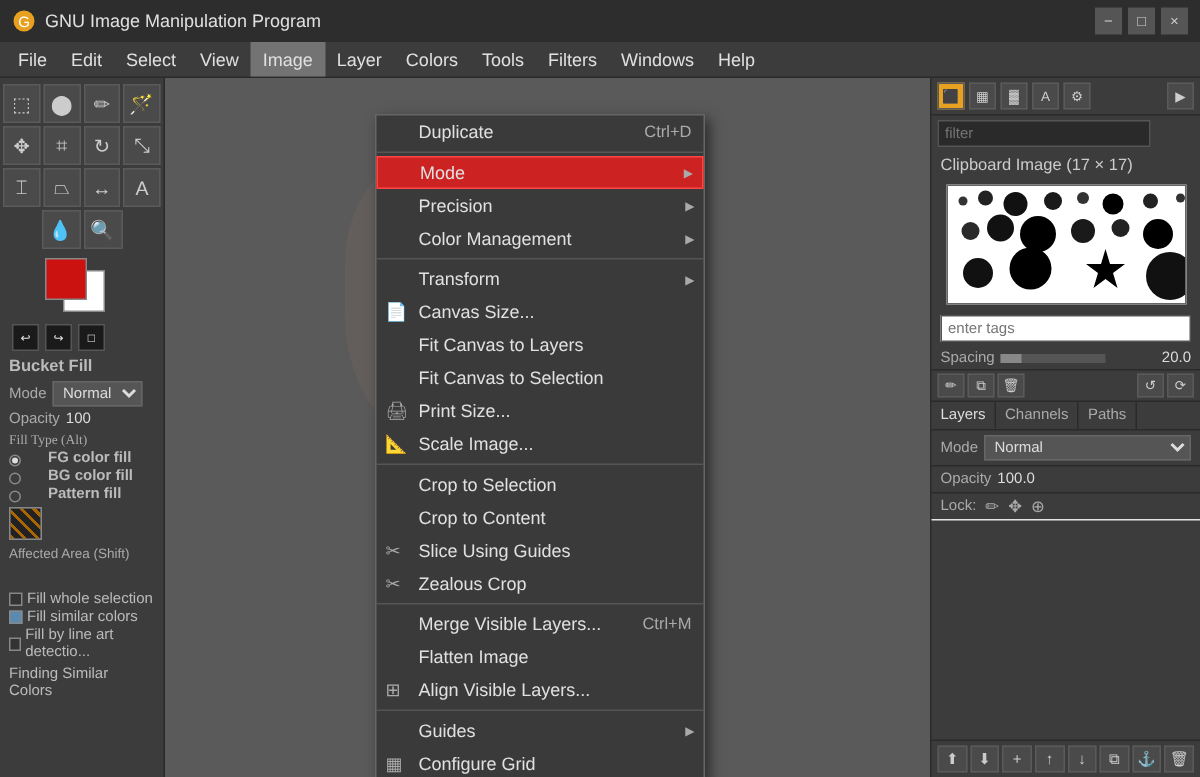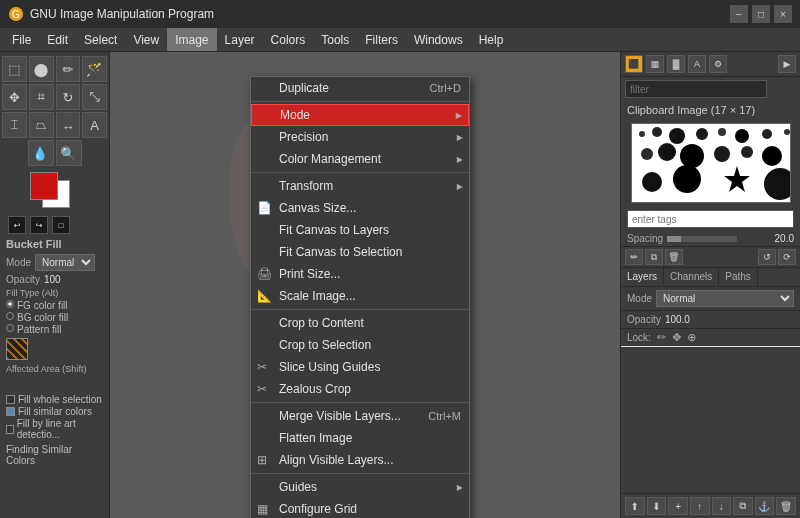--- a/index.html
+++ b/index.html
@@ -153,24 +153,25 @@
       padding: 1px 2px;
       width: 60px;
     }
     .option-value {
       font-size: 10px;
       color: #ddd;
     }
     .fill-type-list { margin-top: 2px; }
     .fill-type-item {
       display: flex;
-      align-items: flex-start;
-      gap: 3px;
+      align-items: flex-end;
+      gap: 18px;
       font-size: 10px;
       margin-bottom: 1px;
+      font-weight: bold;
     }
     .radio-dot {
       width: 8px;
       height: 8px;
       border: 1px solid #888;
       border-radius: 50%;
       display: flex;
       align-items: center;
       justify-content: center;
     }
@@ -540,21 +541,21 @@
       <div class="option-row">
         <span class="option-label">Mode</span>
         <select class="option-select">
           <option>Normal</option>
         </select>
       </div>
       <div class="option-row">
         <span class="option-label">Opacity</span>
         <span class="option-value">100</span>
       </div>
-      <div style="font-size:9px;color:#aaa;margin-bottom:2px;">Fill Type (Alt)</div>
+      <div style="font-size:9px;color:#aaa;margin-bottom:2px;font-family:Liberation Serif, serif;">Fill Type (Alt)</div>
       <div class="fill-type-list">
         <div class="fill-type-item">
           <div class="radio-dot checked"></div>
           <span>FG color fill</span>
         </div>
         <div class="fill-type-item">
           <div class="radio-dot"></div>
           <span>BG color fill</span>
         </div>
         <div class="fill-type-item">
@@ -633,25 +634,25 @@
       </div>
 
       <div class="menu-item">
         <span class="menu-item-icon">📐</span>
         <span>Scale Image...</span>
       </div>
 
       <div class="menu-separator"></div>
 
       <div class="menu-item">
+        <span>Crop to Selection</span>
+      </div>
+
+      <div class="menu-item">
         <span>Crop to Content</span>
-      </div>
-
-      <div class="menu-item">
-        <span>Crop to Selection</span>
       </div>
 
       <div class="menu-item">
         <span class="menu-item-icon">✂</span>
         <span>Slice Using Guides</span>
       </div>
 
       <div class="menu-item">
         <span class="menu-item-icon">✂</span>
         <span>Zealous Crop</span>

